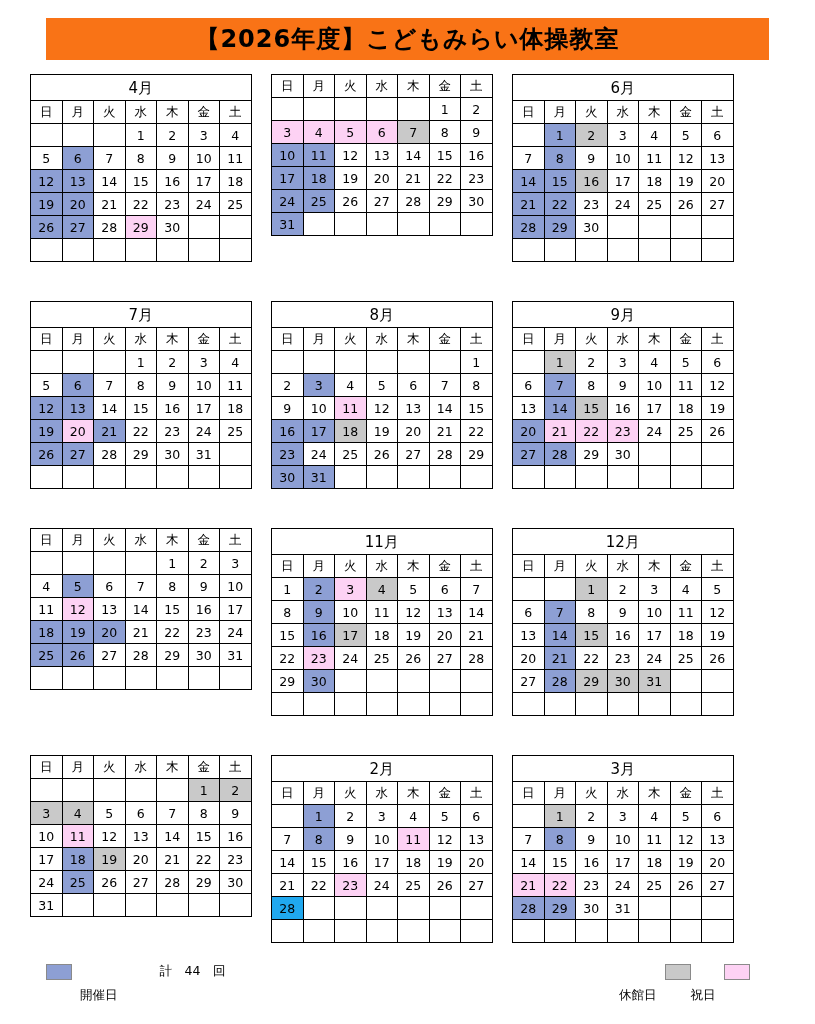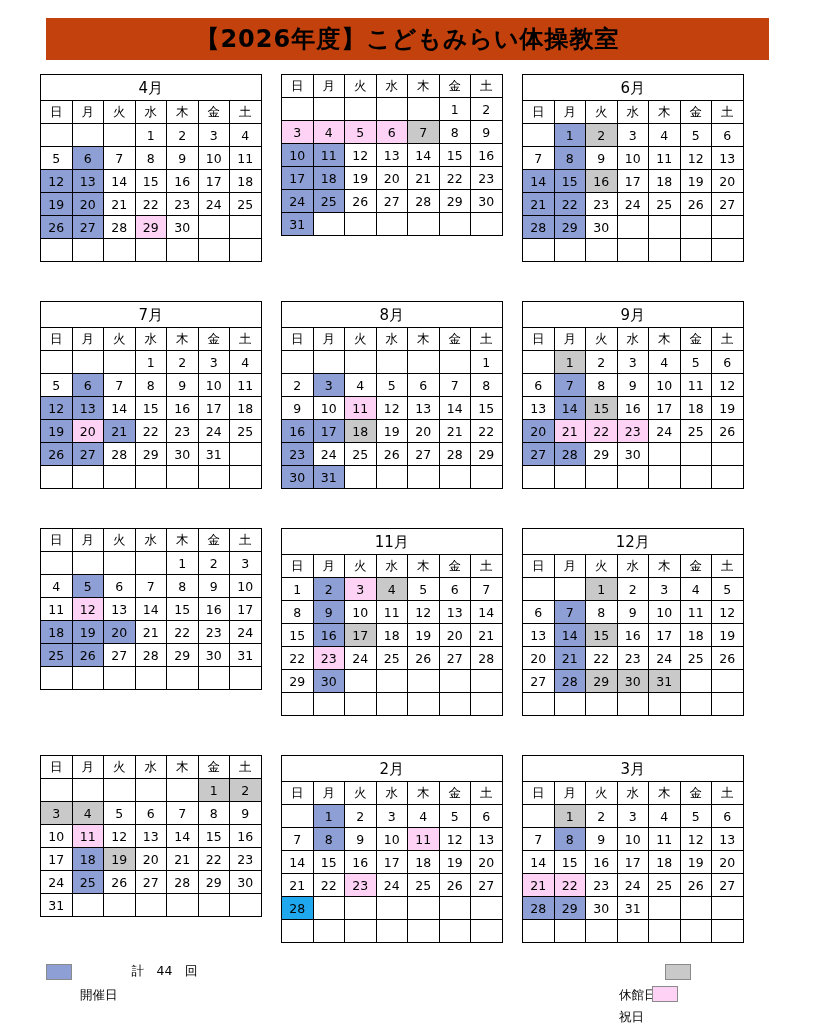--- a/index.html
+++ b/index.html
@@ -11,33 +11,33 @@
   }
   #page {
     position: relative;
     width: 815px; height: 1024px;
     overflow: hidden;
   }
   .title-bar {
     position: absolute;
     left: 46px; top: 18px;
     width: 723px; height: 42px;
-    background: #c2410c;
+    background: #f97316;
     display: flex; align-items: center; justify-content: center;
   }
   .title-bar .title-text {
     font-size: 24px;
     font-weight: bold;
     color: #000;
     letter-spacing: 1px;
     font-family: "DejaVu Sans", sans-serif;
   }
   .grid {
     position: absolute;
-    left: 40px; top: 74px;
+    left: 30px; top: 74px;
     width: 723px;
     display: grid;
     grid-template-columns: repeat(3, 221px);
     grid-column-gap: 20px;
     grid-row-gap: 0px;
   }
   .month-cell {
     height: 227px;
   }
   table.cal {
@@ -100,29 +100,29 @@
     margin-right: 8px;
   }
   .legend-label {
     font-size: 12.5px; color: #000;
     font-family: "DejaVu Sans", sans-serif;
     white-space: nowrap;
     margin-top: 47px;
   }
   .legend-count {
     font-size: 12.5px; color: #000;
-    margin-left: 14px;
+    margin-left: 42px;
     font-family: "DejaVu Sans", sans-serif;
     white-space: nowrap;
   }
   .legend-right {
     position: absolute;
     right: 46px; top: 962px;
     width: 150px;
-    display: flex; flex-direction: column; align-items: flex-start;
+    display: flex; flex-direction: row; align-items: flex-end;
   }
   .legend-right .legend-row { justify-content: flex-end; }
   .legend-right .swatch { margin-right: 0; margin-left: 8px; order: 2; }
   .legend-right .legend-label { order: 1; }
 </style>
 </head>
 <body>
 
 <div id="page">
 

